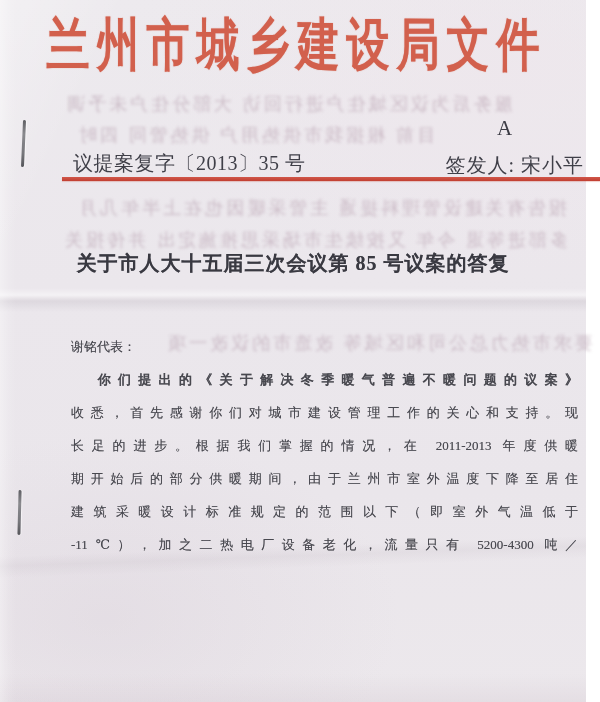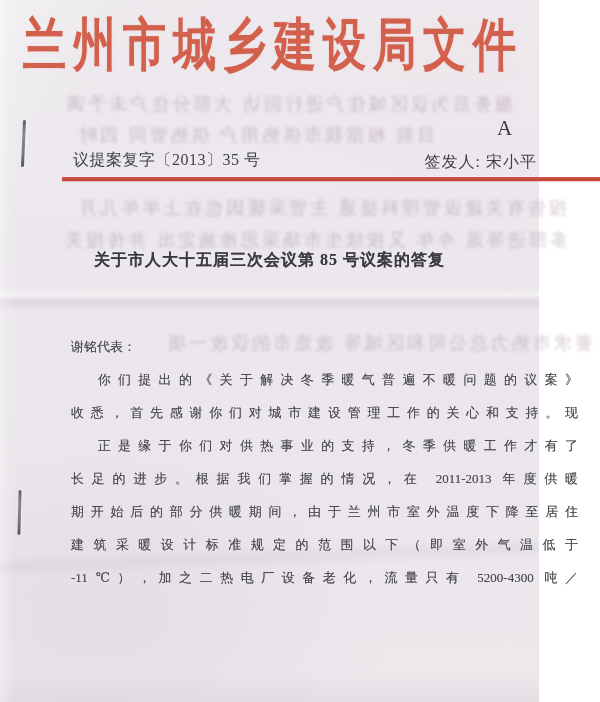--- a/index.html
+++ b/index.html
@@ -3,21 +3,21 @@
 <meta charset="utf-8">
 <style>
   html, body {
     margin: 0; padding: 0;
     width: 600px; height: 702px;
     overflow: hidden;
     font-family: "Liberation Serif", "DejaVu Serif", serif;
   }
   .page {
     position: relative;
-    width: 539px; height: 702px;
+    width: 586px; height: 702px;
     background:
       radial-gradient(ellipse 420px 260px at 18% 88%, rgba(215,205,215,0.35), transparent 70%),
       radial-gradient(ellipse 500px 300px at 85% 10%, rgba(238,230,236,0.6), transparent 75%),
       linear-gradient(178deg, #edeaee 0%, #ebe7ec 40%, #eae6eb 70%, #ece8ec 100%);
   }
   
   .texture {
     position: absolute; inset: 0; z-index: 1; pointer-events: none;
     background:
       
@@ -65,51 +65,51 @@
   }
 
   .copy-mark {
     position: absolute; z-index: 4;
     left: 497px; top: 116px;
     font-size: 21px; color: #3c3c45;
   }
   .doc-row {
     position: absolute; z-index: 4;
     top: 150px; left: 0; right: 0; height: 26px;
-    font-size: 16px; color: #3f3f48;
+    font-size: 20px; color: #3f3f48;
   }
   .doc-number { position: absolute; left: 73px; top: 0; letter-spacing: 0.5px; }
   .issuer     { position: absolute; right: 2px; top: 2px; letter-spacing: 1px; }
 
   .red-line {
     position: absolute; z-index: 4;
     top: 177px; left: 62px; width: 538px; height: 4px;
     background: linear-gradient(180deg, #d0574a, #c23f31);
     box-shadow: 0 1px 1px rgba(194,63,49,0.25);
   }
 
   .doc-title {
     position: absolute; z-index: 4;
     top: 250px; left: 0; right: 0;
     text-align: center;
-    font-size: 16px; font-weight: 700;
+    font-size: 20px; font-weight: 700;
     letter-spacing: 1px;
     color: #393941;
     text-shadow: 0 0 0.5px rgba(57,57,65,0.6);
   }
 
   .body-text {
     position: absolute; z-index: 4;
     top: 330px; left: 71px; width: 507px;
     font-size: 13px; color: #48484f;
     text-shadow: 0 0 0.6px rgba(72,72,79,0.5);
   }
   .line { height: 33px; line-height: 33px; white-space: nowrap; }
   .line.j { white-space: normal; text-align: justify; text-align-last: justify; }
-  .line.indent { text-indent: 2.05em; }
+  .line.indent { text-indent: 2.05em; font-weight: bold; }
 </style>
 </head>
 <body>
 
 <div class="page">
 
   <div class="texture"></div>
 
   <div class="staple s1"></div>
   <div class="staple s2"></div>
@@ -130,20 +130,19 @@
   </div>
 
   <div class="red-line"></div>
 
   <div class="doc-title">关于市人大十五届三次会议第 85 号议案的答复</div>
 
   <div class="body-text">
     <div class="line">谢铭代表：</div>
     <div class="line j indent">你们提出的《关于解决冬季暖气普遍不暖问题的议案》</div>
     <div class="line j">收悉，首先感谢你们对城市建设管理工作的关心和支持。现</div>
-    <div class="line j indent">正是缘于你们对供热事业的支持，冬季供暖工作才有了</div>
     <div class="line j">长足的进步。根据我们掌握的情况，在 2011-2013 年度供暖</div>
     <div class="line j">期开始后的部分供暖期间，由于兰州市室外温度下降至居住</div>
     <div class="line j">建筑采暖设计标准规定的范围以下（即室外气温低于</div>
     <div class="line j">-11℃），加之二热电厂设备老化，流量只有 5200-4300 吨／</div>
   </div>
 
 </div>
 
 </body></html>

